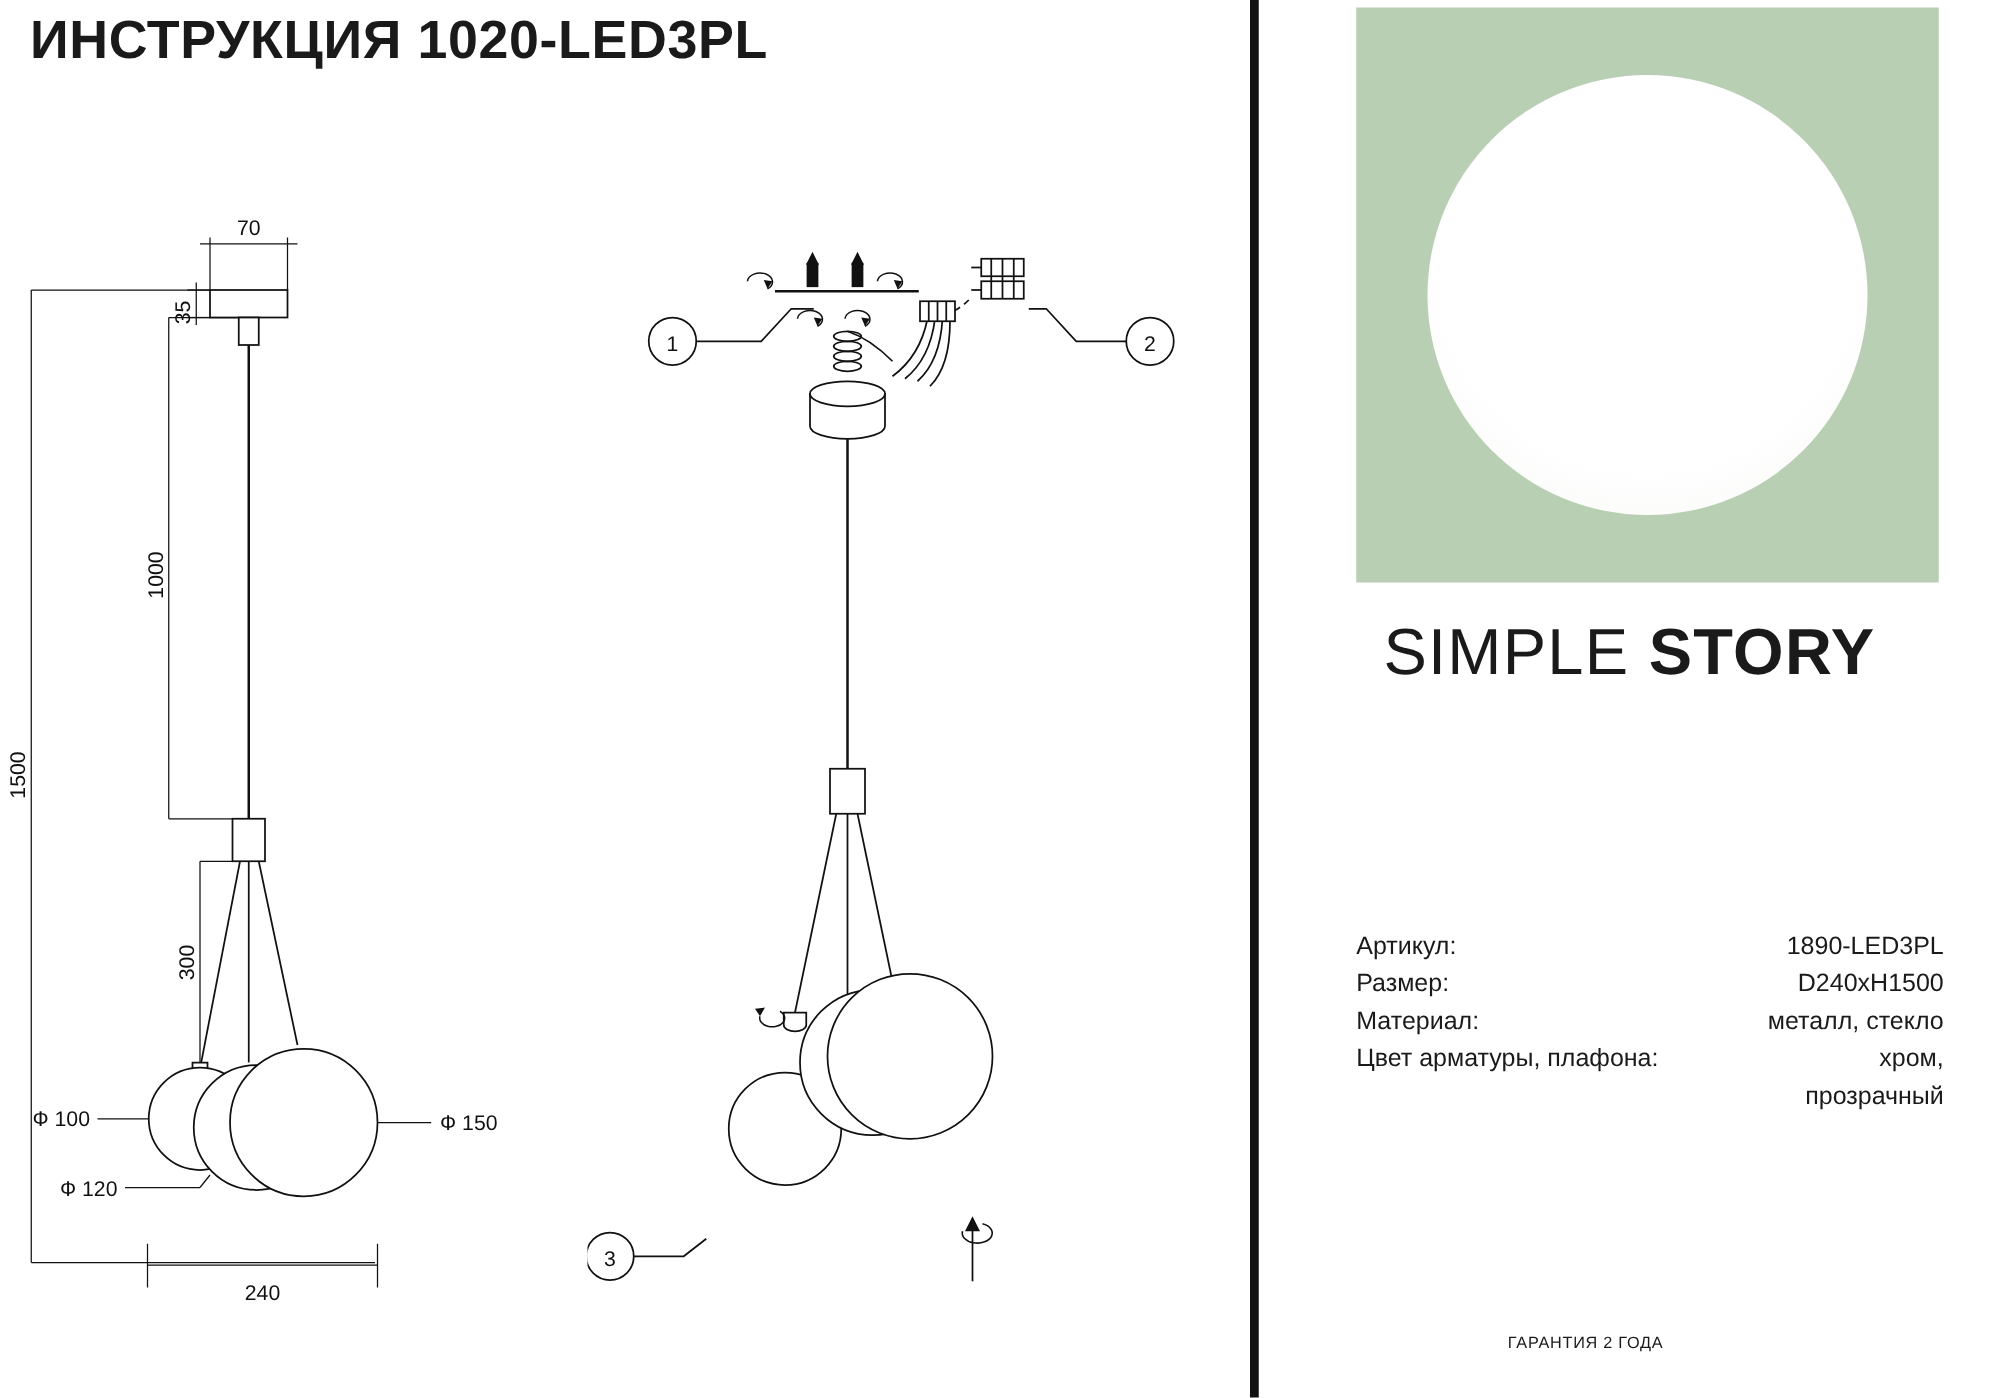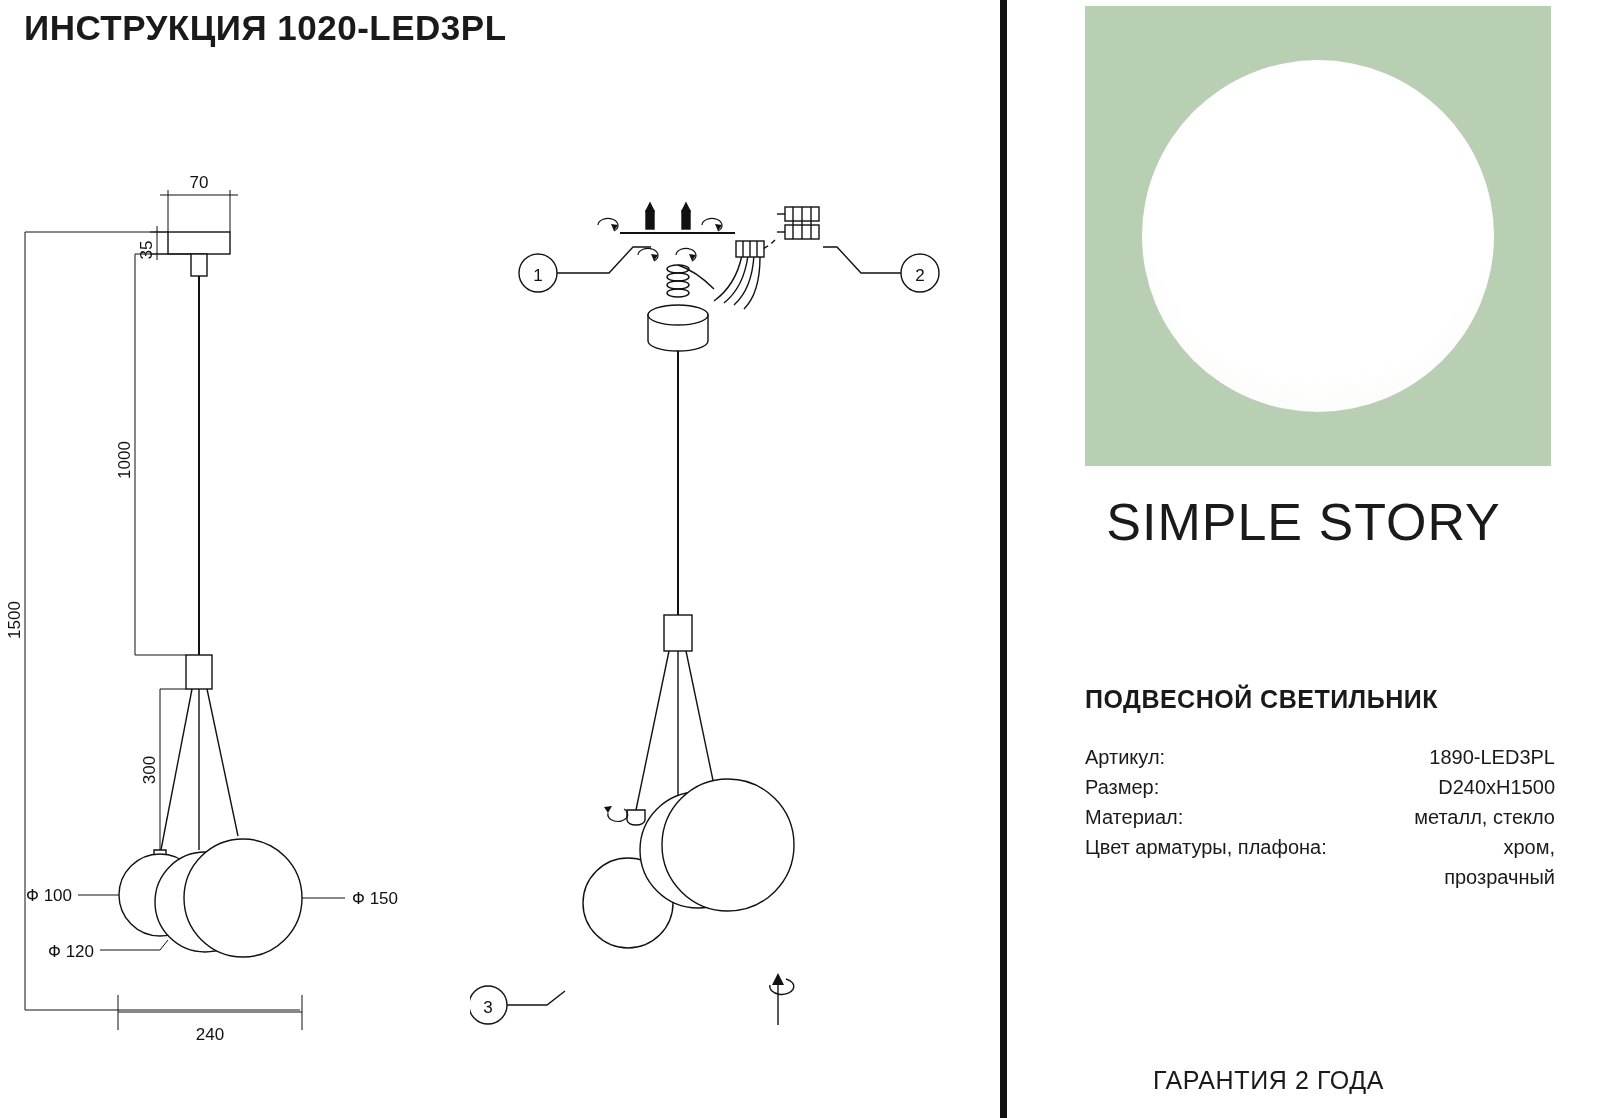--- a/index.html
+++ b/index.html
@@ -10,21 +10,21 @@
     color:#1a1a1a;
     overflow:hidden;
     position:relative;
   }
   
   #left-panel{
     position:absolute;left:0;top:0;width:1000px;height:1118px;
   }
   #doc-title{
     position:absolute;left:24px;top:8px;
-    font-size:35px;font-weight:bold;letter-spacing:0.5px;
+    font-size:43px;font-weight:bold;letter-spacing:0.5px;
     white-space:nowrap;
   }
   .divider-vertical{
     position:absolute;left:1000px;top:0;width:7px;height:1118px;background:#111;
   }
   
   #right-panel{
     position:absolute;left:1007px;top:0;width:593px;height:1118px;
   }
   #product-image{
@@ -35,35 +35,35 @@
     position:absolute;left:50%;top:50%;transform:translate(-50%,-50%);
     width:352px;height:352px;border-radius:50%;
     background:radial-gradient(circle at 50% 42%, #ffffff 0%, #ffffff 62%, #fbfbfa 80%, #f2f4f0 100%);
   }
   #brand{
     position:absolute;left:0;top:492px;width:593px;text-align:center;
     font-size:52px;letter-spacing:1px;font-weight:400;
     white-space:nowrap;
   }
   #brand .b1{font-weight:400;}
-  #brand .b2{font-weight:400;}
+  #brand .b2{font-weight:700;}
   #product-type{
     position:absolute;left:78px;top:685px;
     font-size:25px;font-weight:bold;letter-spacing:0.5px;
   }
   #spec-table{
     position:absolute;left:78px;top:742px;width:470px;
     font-size:20px;line-height:30px;
   }
   #spec-table .row{display:flex;justify-content:space-between;align-items:flex-start;}
   #spec-table .k{text-align:left;white-space:nowrap;}
   #spec-table .v{text-align:right;white-space:pre-line;}
   #warranty{
     position:absolute;left:0;top:1066px;width:523px;text-align:center;
-    font-size:25px;letter-spacing:0.6px;
+    font-size:13px;letter-spacing:0.6px;
   }
   
   svg{display:block;}
   .dim-text{font-family:"Liberation Sans", sans-serif;font-size:17px;fill:#111;}
 </style>
 </head>
 <body>
 
 <div id="left-panel">
 
@@ -229,21 +229,20 @@
 
   <div id="product-image" style="background: rgb(185, 207, 180);">
     <div id="product-globe"></div>
   </div>
 
   <div id="brand">
     <span class="b1">SIMPLE</span>
     <span class="b2">STORY</span>
   </div>
 
-  <div id="product-type">ПОДВЕСНОЙ СВЕТИЛЬНИК</div>
 
   <div id="spec-table">
     <div class="row">
       <span class="k">Артикул:</span>
       <span class="v">1890-LED3PL</span>
     </div>
     <div class="row">
       <span class="k">Размер:</span>
       <span class="v">D240xH1500</span>
     </div>

